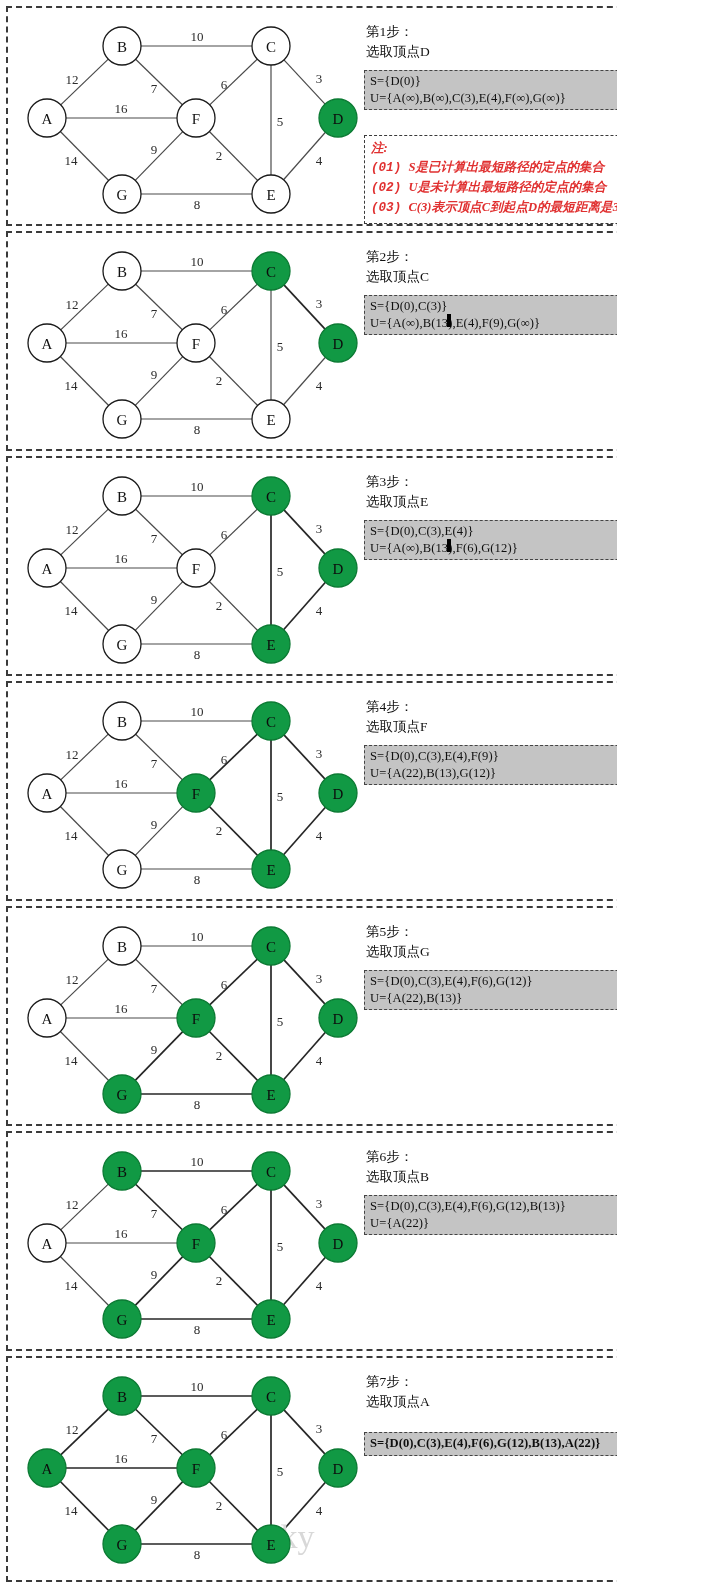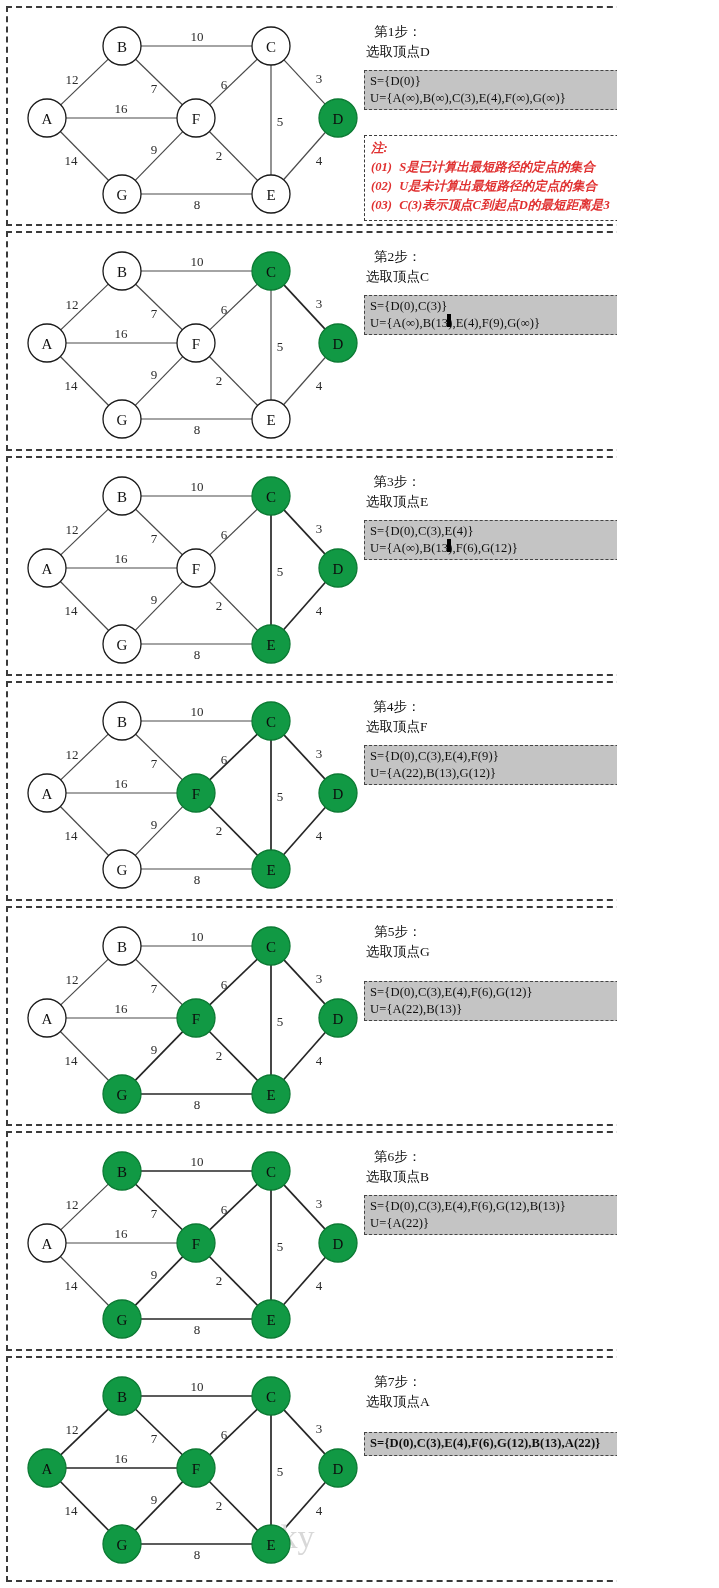--- a/index.html
+++ b/index.html
@@ -69,21 +69,21 @@
   .step-head {
     position: absolute;
     left: 6px;
     top: 14px;
     font-family: "Liberation Serif", "DejaVu Serif", serif;
     font-size: 13.5px;
     color: #111111;
     line-height: 1.45;
     white-space: pre-line;
   }
-  .step-head .ln { display: block; text-align: center; }
+  .step-head .ln { display: block; }
   .su-box {
     position: absolute;
     left: 4px;
     right: 8px;
     background: #c4c4c4;
     border: 1.6px dashed #444444;
     padding: 2px 5px 3px 5px;
     font-family: "Liberation Serif", "DejaVu Serif", serif;
     font-size: 12.6px;
     line-height: 1.32;
@@ -114,21 +114,21 @@
   }
   .note-title, .note-item {
     font-family: "Liberation Serif", "DejaVu Serif", serif;
     font-style: italic;
     font-weight: bold;
     color: #e03030;
     font-size: 12.6px;
     line-height: 1.5;
     white-space: nowrap;
   }
-  .note-item .num { margin-right: 4px; }
+  .note-item .num { margin-right: 4px; font-family: Liberation Mono, monospace; }
 </style>
 </head>
 <body>
 
 <div id="page">
     <div class="step-panel" style="top: 6px; height: 220px;">
       <div class="graph-wrap">
         <svg class="graph-svg" width="355" height="216" viewBox="0 0 355 216">
           <line class="edge-line" x1="133" y1="38" x2="244" y2="38"></line>
           <line class="edge-line" x1="52.70635909958808" y1="96.84189526439545" x2="100.29364090041192" y2="51.15810473560455"></line>
@@ -375,21 +375,21 @@
           <circle class="node-circle active" cx="263" cy="186" r="19"></circle>
           <text class="node-label on-green" x="263" y="187">E</text>
           <circle class="node-circle active" cx="188" cy="110" r="19"></circle>
           <text class="node-label on-green" x="188" y="111">F</text>
           <circle class="node-circle active" cx="114" cy="186" r="19"></circle>
           <text class="node-label on-green" x="114" y="187">G</text>
         </svg>
       </div>
       <div class="side">
         <div class="step-head"><span class="ln">第5步：</span><span class="ln">选取顶点G</span></div>
-        <div class="su-box" style="top: 73px;">
+        <div class="su-box" style="top: 62px;">
           <span class="su-line">S={D(0),C(3),E(4),F(6),G(12)}</span>
           <span class="su-line">U={A(22),B(13)}</span>
         </div>
       </div>
     </div>
     <div class="step-panel" style="top: 1131px; height: 220px;">
       <div class="graph-wrap">
         <svg class="graph-svg" width="355" height="216" viewBox="0 0 355 216">
           <line class="edge-line thick" x1="133" y1="38" x2="244" y2="38"></line>
           <line class="edge-line" x1="52.70635909958808" y1="96.84189526439545" x2="100.29364090041192" y2="51.15810473560455"></line>

